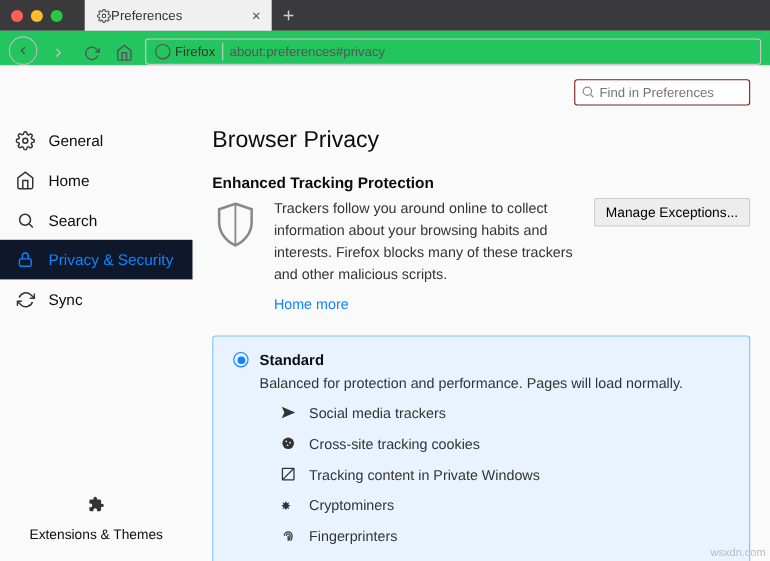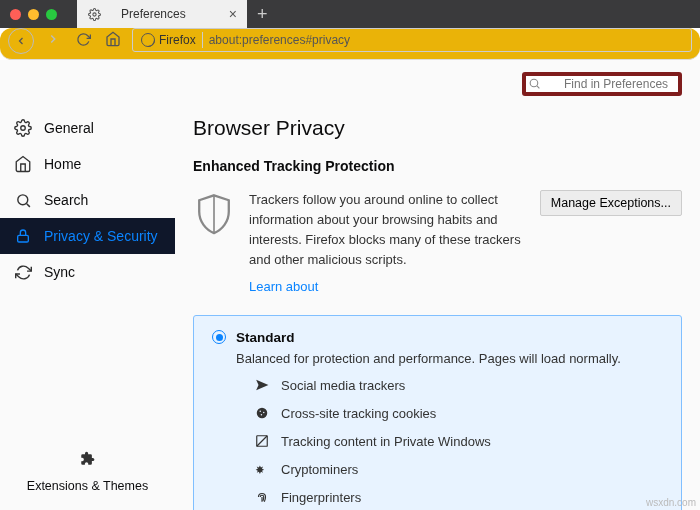--- a/index.html
+++ b/index.html
@@ -3,53 +3,53 @@
 <meta charset="utf-8">
 <style>
   * { box-sizing: border-box; margin: 0; padding: 0; font-family: -apple-system, BlinkMacSystemFont, "Segoe UI", Arial, sans-serif; }
   body { width: 700px; height: 510px; background: #fff; overflow: hidden; font-size: 13px; color: #0c0c0d; }
 
   
   .titlebar { height: 28px; background: #3a3a3c; display: flex; align-items: center; }
   .traffic { display: flex; gap: 7px; padding-left: 10px; padding-right: 20px; }
   .tl { width: 11px; height: 11px; border-radius: 50%; }
   .red { background: #ff5f57; } .yel { background: #febc2e; } .grn { background: #28c840; }
-  .tab { height: 28px; background: #f0f0f0; display: flex; align-items: center; padding: 0 10px 0 10px; gap: 20px; min-width: 170px; position: relative; }
+  .tab { height: 28px; background: #f0f0f0; display: flex; align-items: center; padding: 0 10px 0 10px; gap: 0; min-width: 170px; position: relative; }
   .tab .gear { width: 14px; height: 14px; display:flex; align-items:center; justify-content:center; }
   .tab-title { font-size: 12px; color: #333; flex: 1; }
   .tab-close { font-size: 14px; color: #555; cursor: pointer; }
   .newtab { color: #ccc; font-size: 18px; padding: 0 10px; cursor: pointer; }
 
   
-  .navbar { height: 32px; background: #eab308; border-bottom: 1px solid #ddd; display: flex; align-items: flex-start; padding: 0 8px; gap: 8px; border-radius: 12px; }
+  .navbar { height: 32px; background: #22c55e; border-bottom: 1px solid #ddd; display: flex; align-items: flex-end; padding: 0 8px; gap: 8px; }
   .nav-btn { width: 22px; height: 22px; display:flex; align-items:center; justify-content:center; color: #555; cursor:pointer; }
   .nav-btn.dis { color: #bbb; }
   .back { width:26px; height:26px; border:1px solid #bbb; border-radius:50%; }
   .urlbar { flex:1; height:24px; border:1px solid #ccc; border-radius:3px; display:flex; align-items:center; padding:0 8px; gap:6px; font-size:12px; color:#555; }
   .urlbar .brand { font-weight:500; color:#333; display:flex; align-items:center; gap:4px;}
   .fx-icon{width:14px;height:14px;border-radius:50%;border:1.5px solid #555; position:relative;}
   .fx-icon::after{content:"";position:absolute;width:6px;height:6px;border-right:1.5px solid #555;border-bottom:1.5px solid #555;border-radius:0 0 8px 0;right:-1px;bottom:-1px;}
   .urlsep{width:1px;height:16px;background:#ccc;}
 
   
   .content { display:flex; height: calc(510px - 60px); background:#fafafa; }
   .sidebar { width: 175px; padding-top: 50px; background:#fafafa; display:flex; flex-direction:column; }
   .side-item { display:flex; align-items:center; gap:12px; padding: 9px 14px; font-size:14px; color:#0c0c0d; cursor:pointer; }
   .side-item.active { color: #0a84ff; background:#0f172a; }
   .side-item .ico { width:18px; height:18px; display:flex; align-items:center; justify-content:center; }
   .side-bottom { margin-top:auto; padding-bottom:8px; }
   .side-bottom .side-item{ font-size:12.5px;flex-direction:column; }
 
   .main { flex:1; padding: 12px 18px 0 18px; overflow:hidden; position:relative; }
   .search-pref { position:absolute; right:18px; top:12px; }
-  .search-pref input { width: 160px; height:24px; border:4px solid #7f1d1d; border-radius:3px; padding:0 6px 0 38px; font-size:12px; }
+  .search-pref input { width: 160px; height:24px; border:1px solid #7f1d1d; border-radius:3px; padding:0 6px 0 22px; font-size:12px; }
   .search-pref .mag { position:absolute; left:6px; top:5px; color:#888; }
 
   h1.page-title { font-size:21px; font-weight:500; margin-top:44px; margin-bottom:18px; }
-  h2.section-title { font-size:14px; font-weight:700; margin-bottom:16px; }
+  h2.section-title { font-size:14px; font-weight:700; margin-bottom:6px; }
 
   .etp-row { display:flex; align-items:flex-start; gap:14px; }
   .shield { width:42px; height:48px; flex-shrink:0; display:flex; align-items:flex-start; justify-content:center; padding-top:2px;}
   .etp-body { flex:1; font-size:13px; line-height:1.55; color:#333; }
   .etp-body a { color:#0a84ff; text-decoration:none; display:inline-block; margin-top:6px;}
   .manage-btn { background:#ededed; border:1px solid #ccc; border-radius:2px; padding: 0 10px; font-size:12.5px; cursor:pointer; flex-shrink:0; height:26px;}
 
   .protection-box { margin-top:18px; border:1px solid #80bfff; background:#e8f3ff; border-radius:3px; padding: 14px 18px 18px 18px; }
   .radio-row { display:flex; align-items:center; gap:10px; margin-bottom:6px;}
   .radio { width:14px; height:14px; border-radius:50%; border:1.5px solid #0a84ff; display:flex; align-items:center; justify-content:center;}
@@ -198,21 +198,21 @@
 
     <div class="etp-row">
       <div class="shield">
         <svg width="40" height="46" viewBox="0 0 24 28" fill="none" stroke="#888" stroke-width="1.4">
             <path d="M12 2l9 3v7c0 6-4 11-9 13-5-2-9-7-9-13V5l9-3z"></path>
             <path d="M12 2v23" stroke-width="1"></path>
           </svg>
       </div>
       <div class="etp-body">
         <span>Trackers follow you around online to collect information about your browsing habits and interests. Firefox blocks many of these trackers and other malicious scripts.</span><br>
-        <a href="#">Learn about</a>
+        <a href="#">Home more</a>
       </div>
       <button class="manage-btn">Manage Exceptions...</button>
     </div>
 
     <div class="protection-box">
       <div class="radio-row">
         <span class="radio">
             <span class="dot"></span>
           </span>
         <span class="radio-label">Standard</span>

